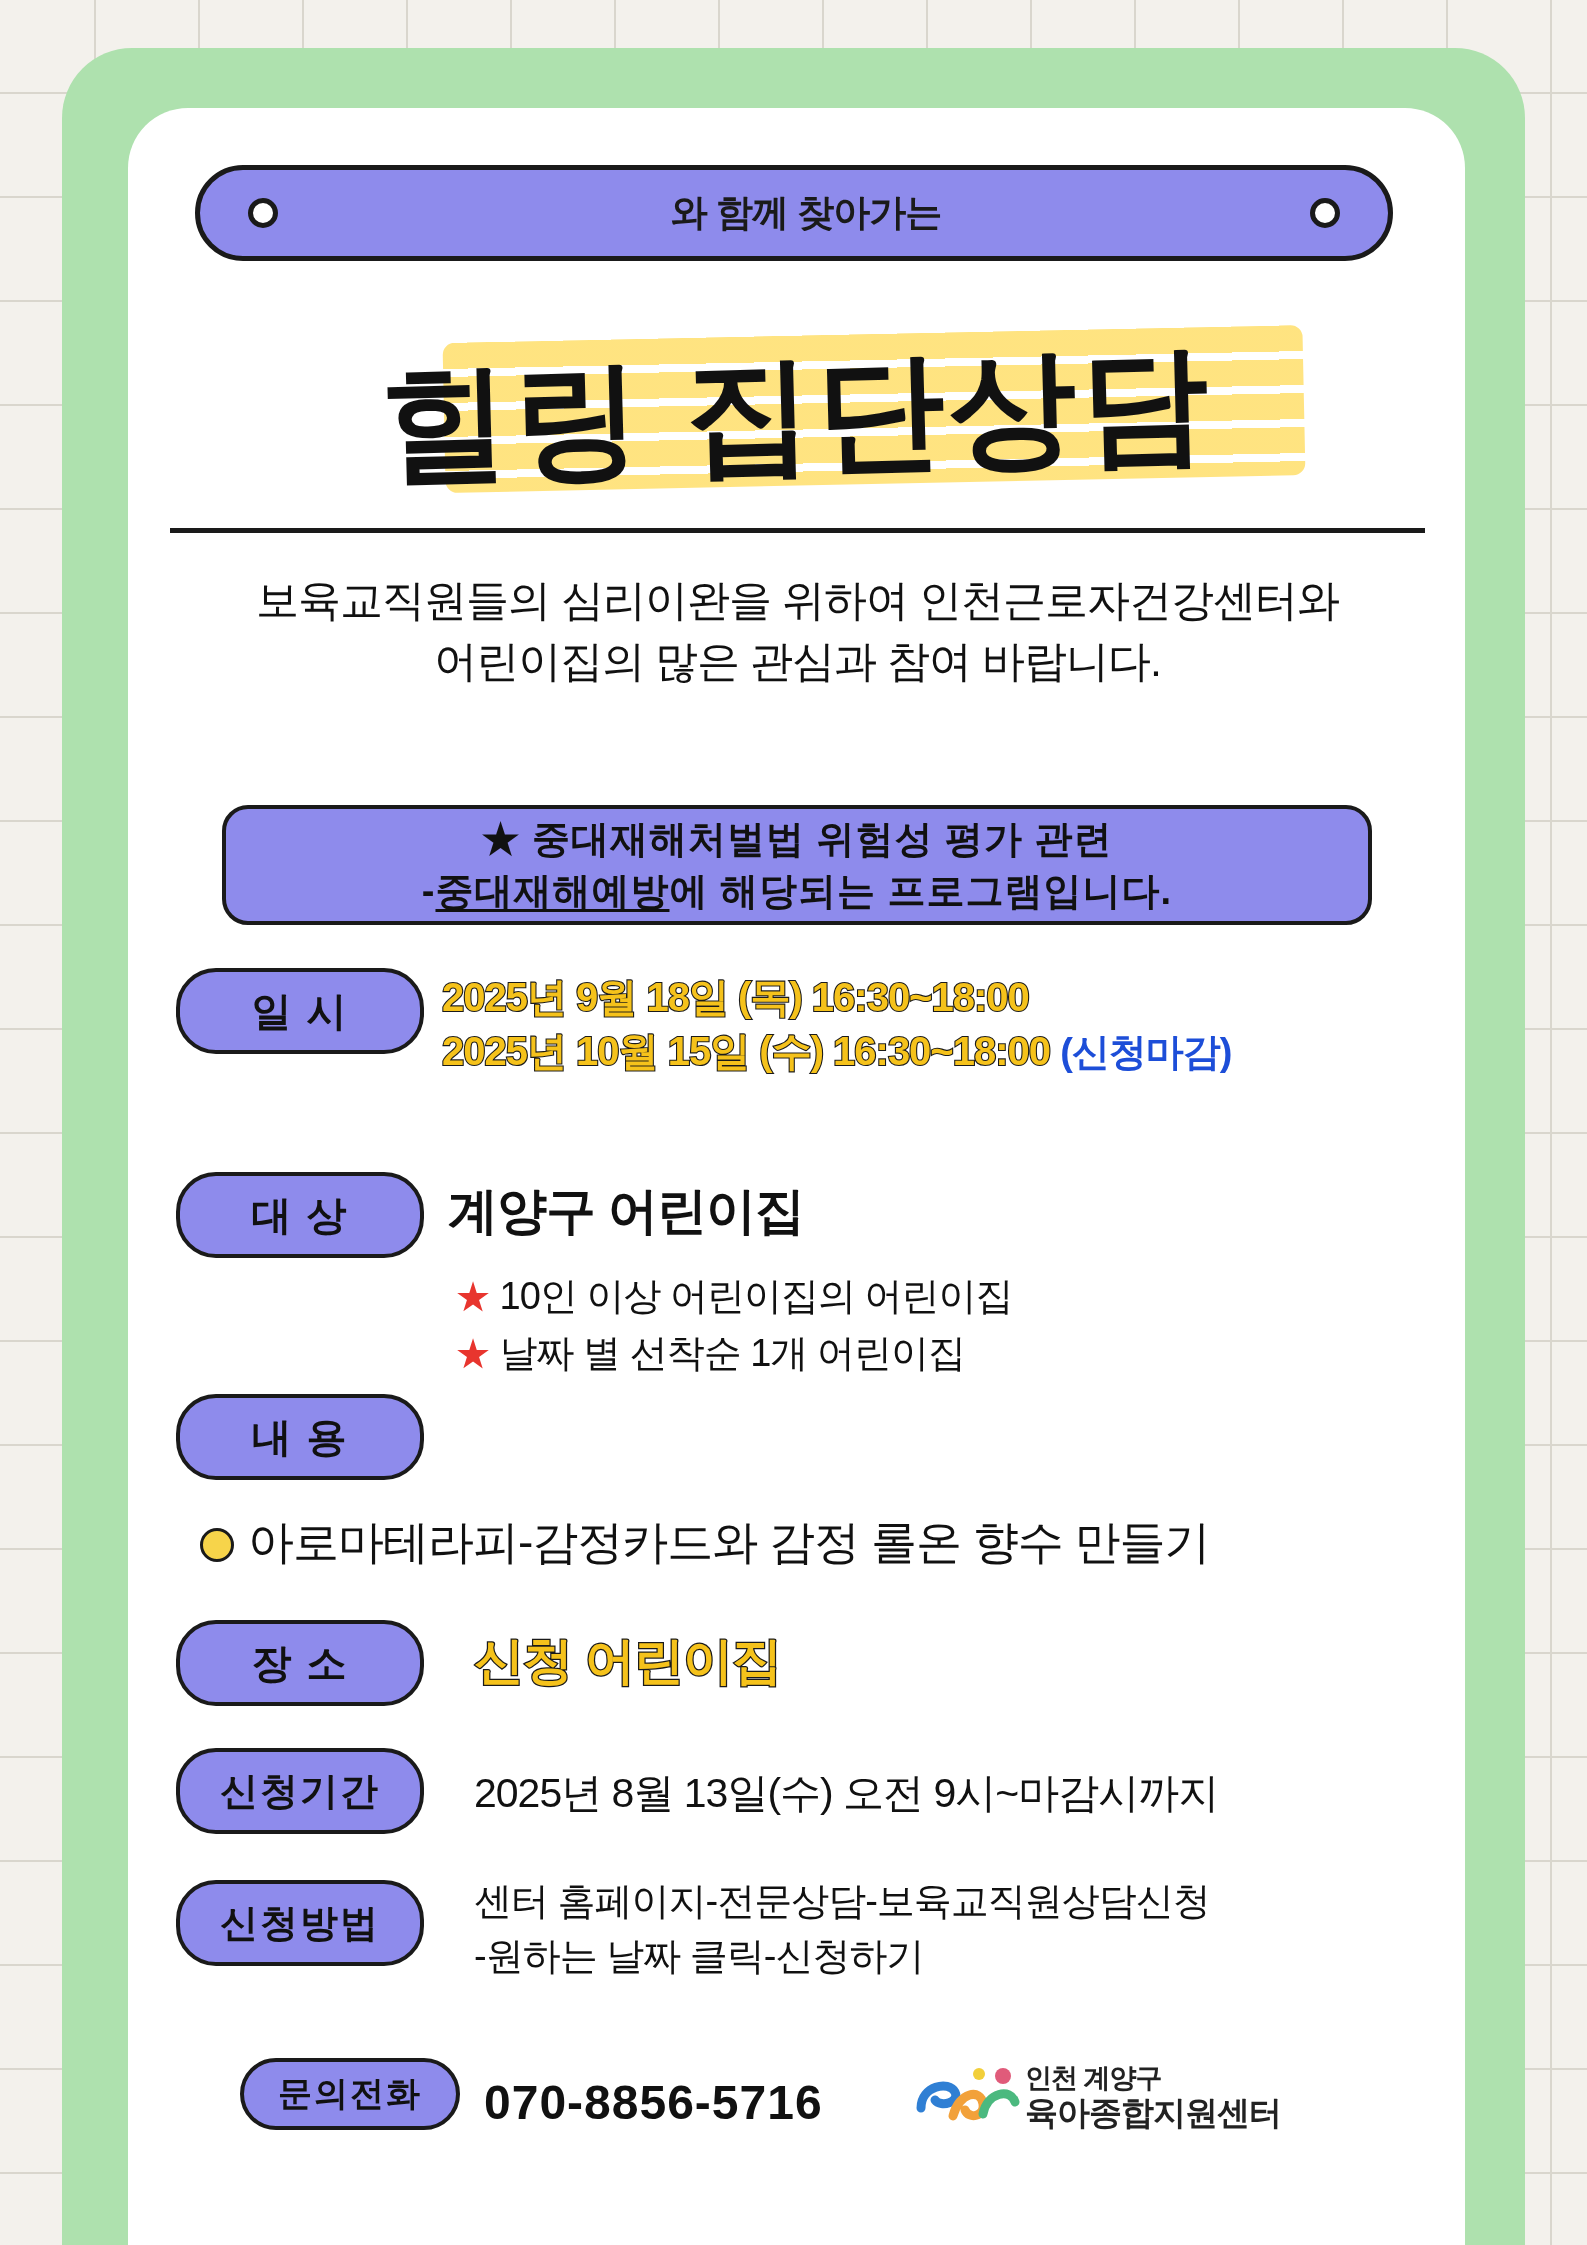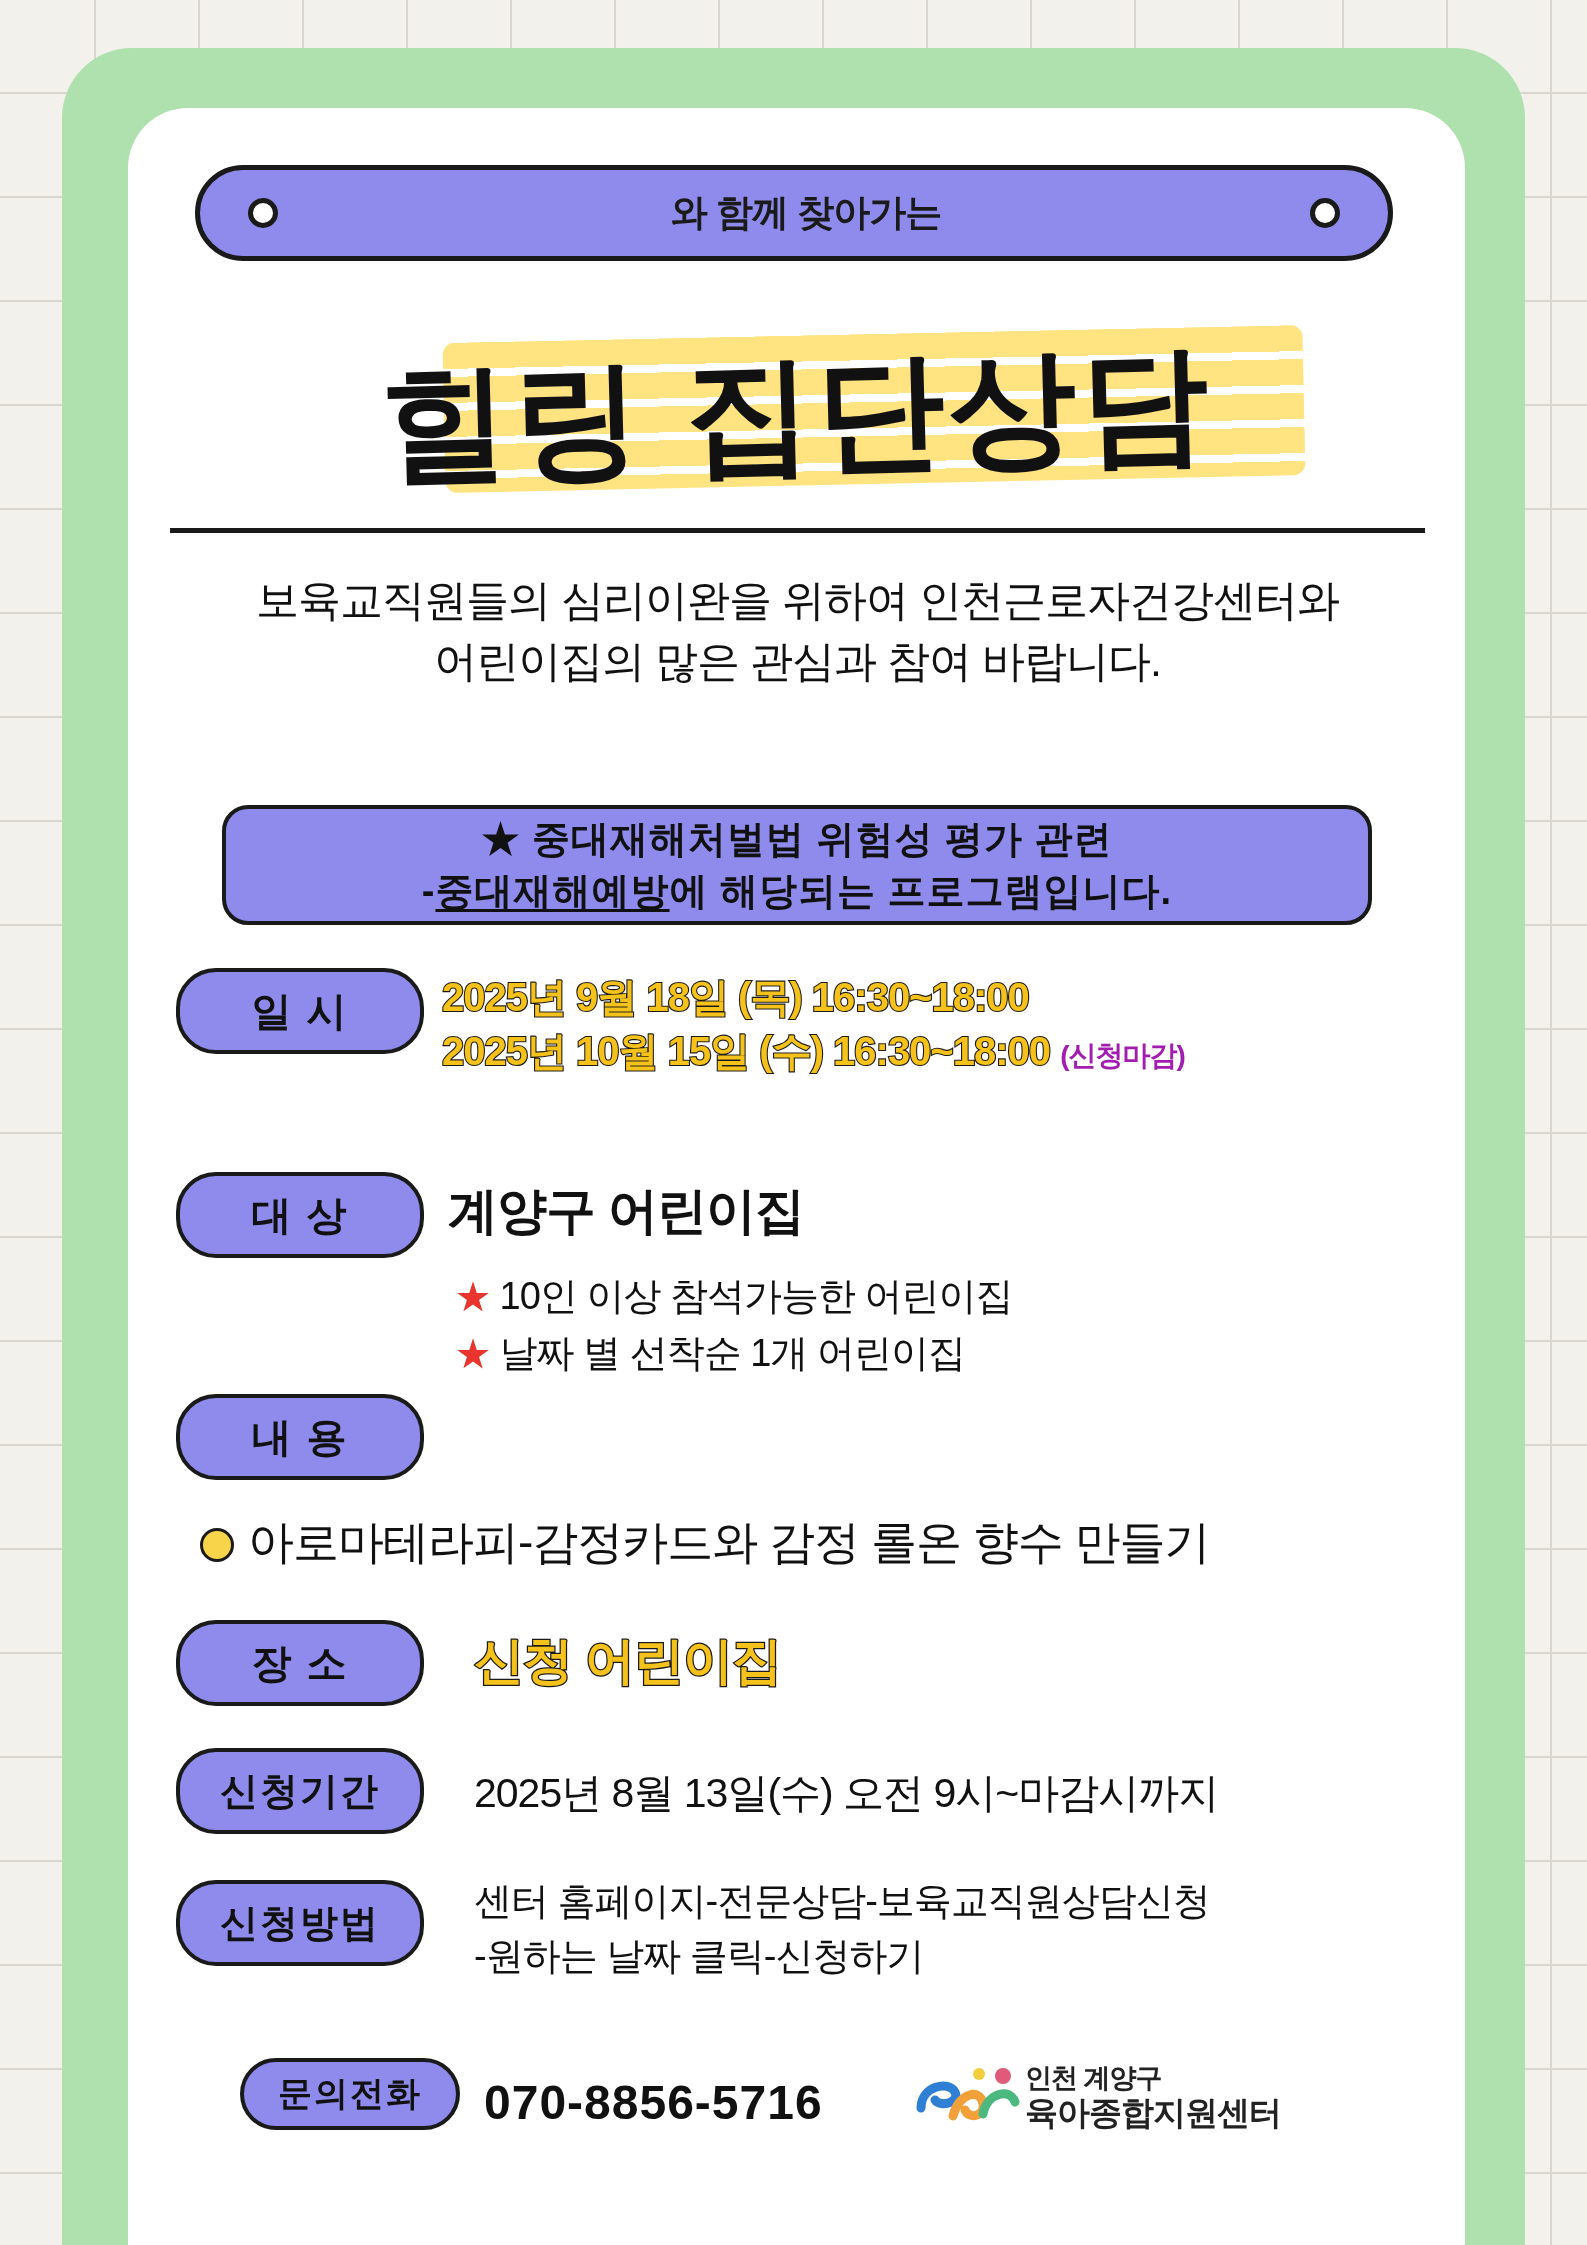--- a/index.html
+++ b/index.html
@@ -126,21 +126,21 @@
 
   .date-line{
     font-size:40px;font-weight:bold;color:#f5c21b;
     -webkit-text-stroke:2.2px #1a1a1a;
     paint-order:stroke fill;
     letter-spacing:-1px;
     line-height:1.35;
     white-space:nowrap;
   }
   .deadline{
-    font-size:28px;font-weight:bold;color:#a21caf;
+    font-size:38px;font-weight:bold;color:#1d4ed8;
     -webkit-text-stroke:0;
     letter-spacing:-1px;
   }
 
   .target-main{font-size:50px;font-weight:600;letter-spacing:-1px;}
   .bullet-star{font-size:38px;letter-spacing:-1px;line-height:1.5;}
   .bullet-star .star{color:#e8352e;font-size:36px;}
 
   .content-line{font-size:46px;font-weight:500;letter-spacing:-1px;white-space:nowrap;}
   .content-line .cdot{
@@ -207,21 +207,21 @@
     <span>2025년 10월 15일 (수) 16:30~18:00</span>
     <span class="deadline">(신청마감)</span>
   </div>
 </div>
 
 <div class="pill" style="left:176px;top:1172px;width:248px;height:86px;">대    상</div>
 <div class="row-text target-main" style="left:448px;top:1178px;">계양구 어린이집</div>
 <div class="row-text bullet-star" style="left:455px;top:1268px;width:950px;">
   <div>
     <span class="star">★</span>
-    <span>10인 이상 참석가능한 어린이집</span>
+    <span>10인 이상 어린이집의 어린이집</span>
   </div>
   <div>
     <span class="star">★</span>
     <span>날짜 별 선착순 1개 어린이집</span>
   </div>
 </div>
 
 <div class="pill" style="left:176px;top:1394px;width:248px;height:86px;text-align:right;">내    용</div>
 <div class="row-text content-line" style="left:200px;top:1512px;">
   <span class="cdot"></span><span>아로마테라피-감정카드와 감정 롤온 향수 만들기</span>

